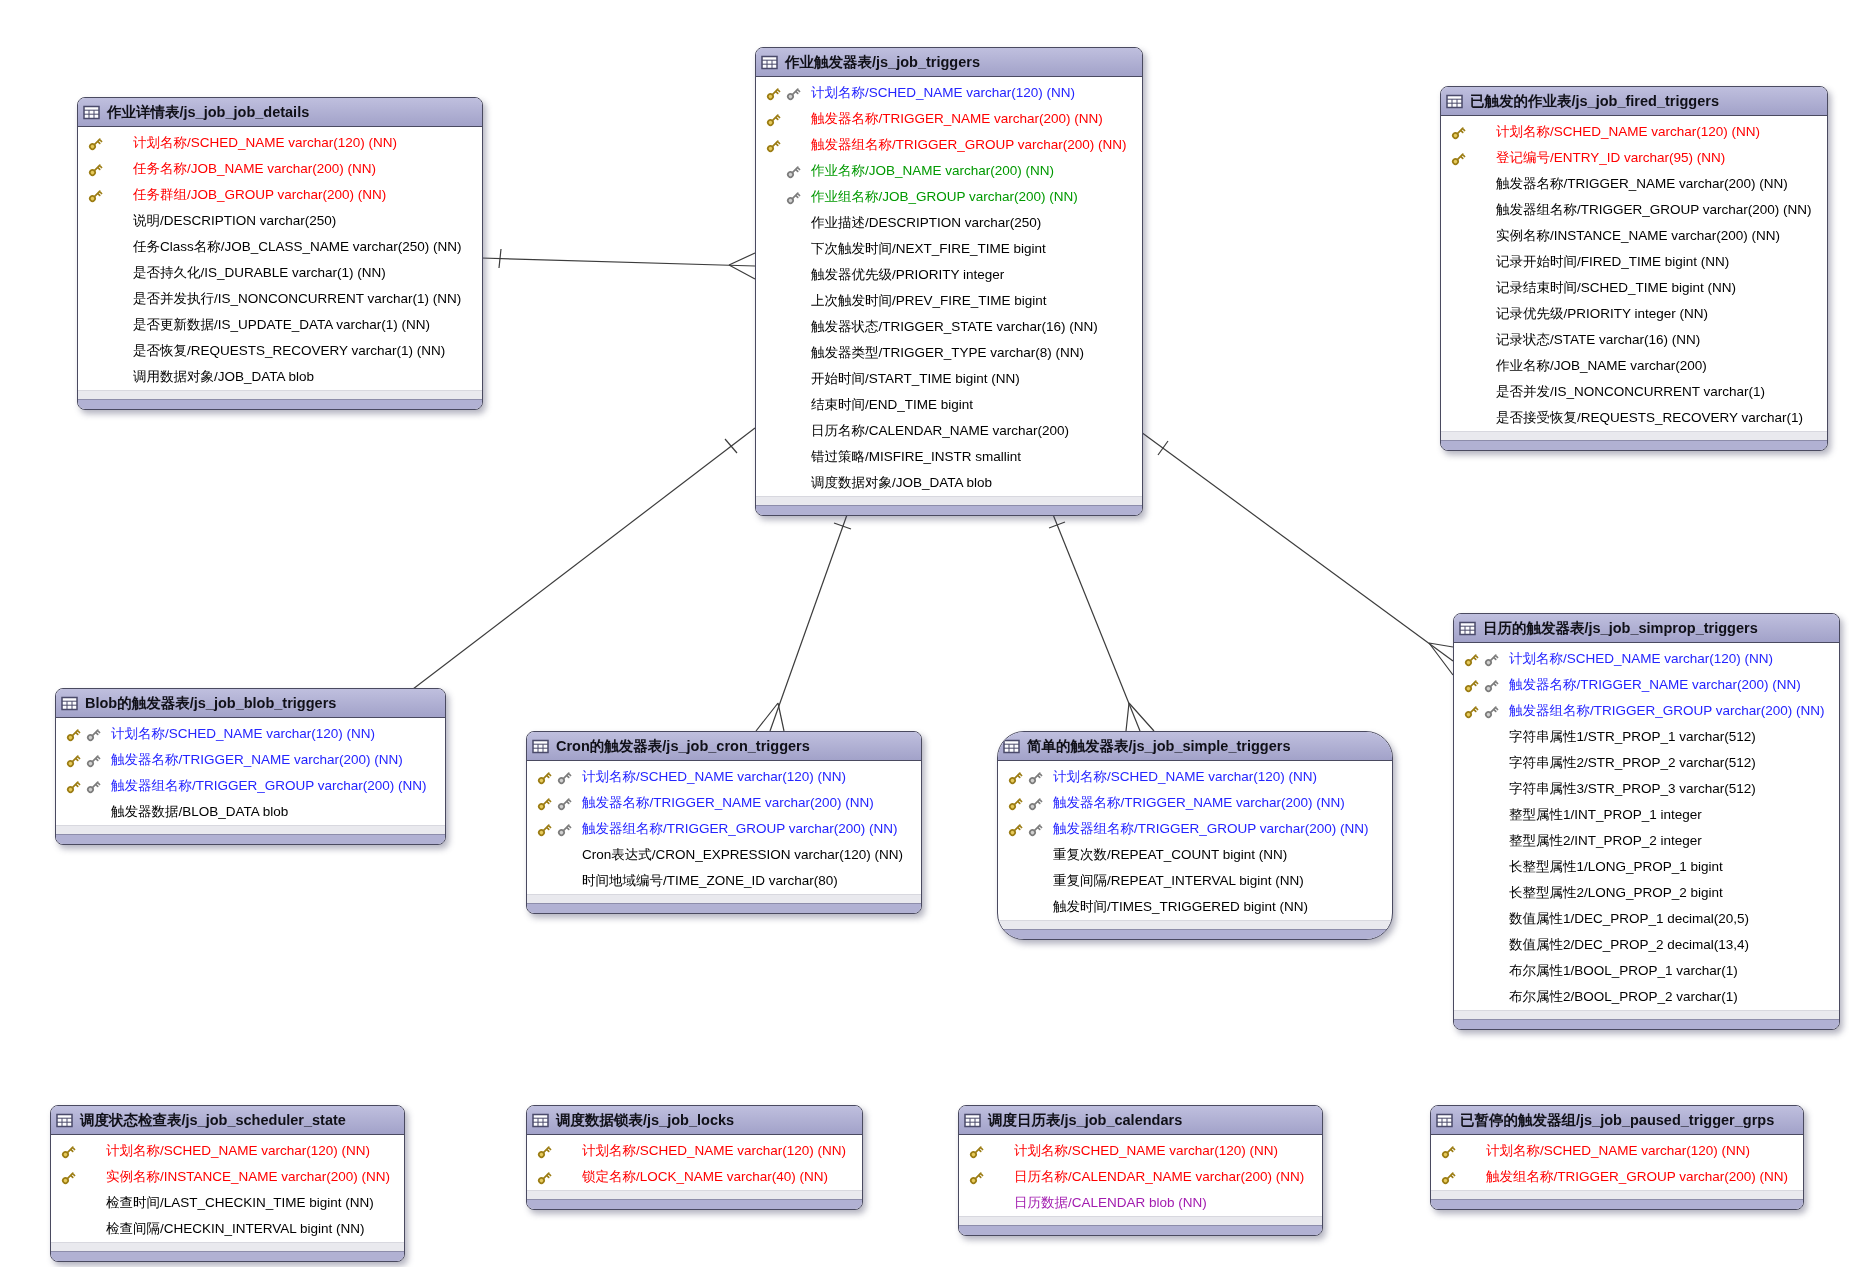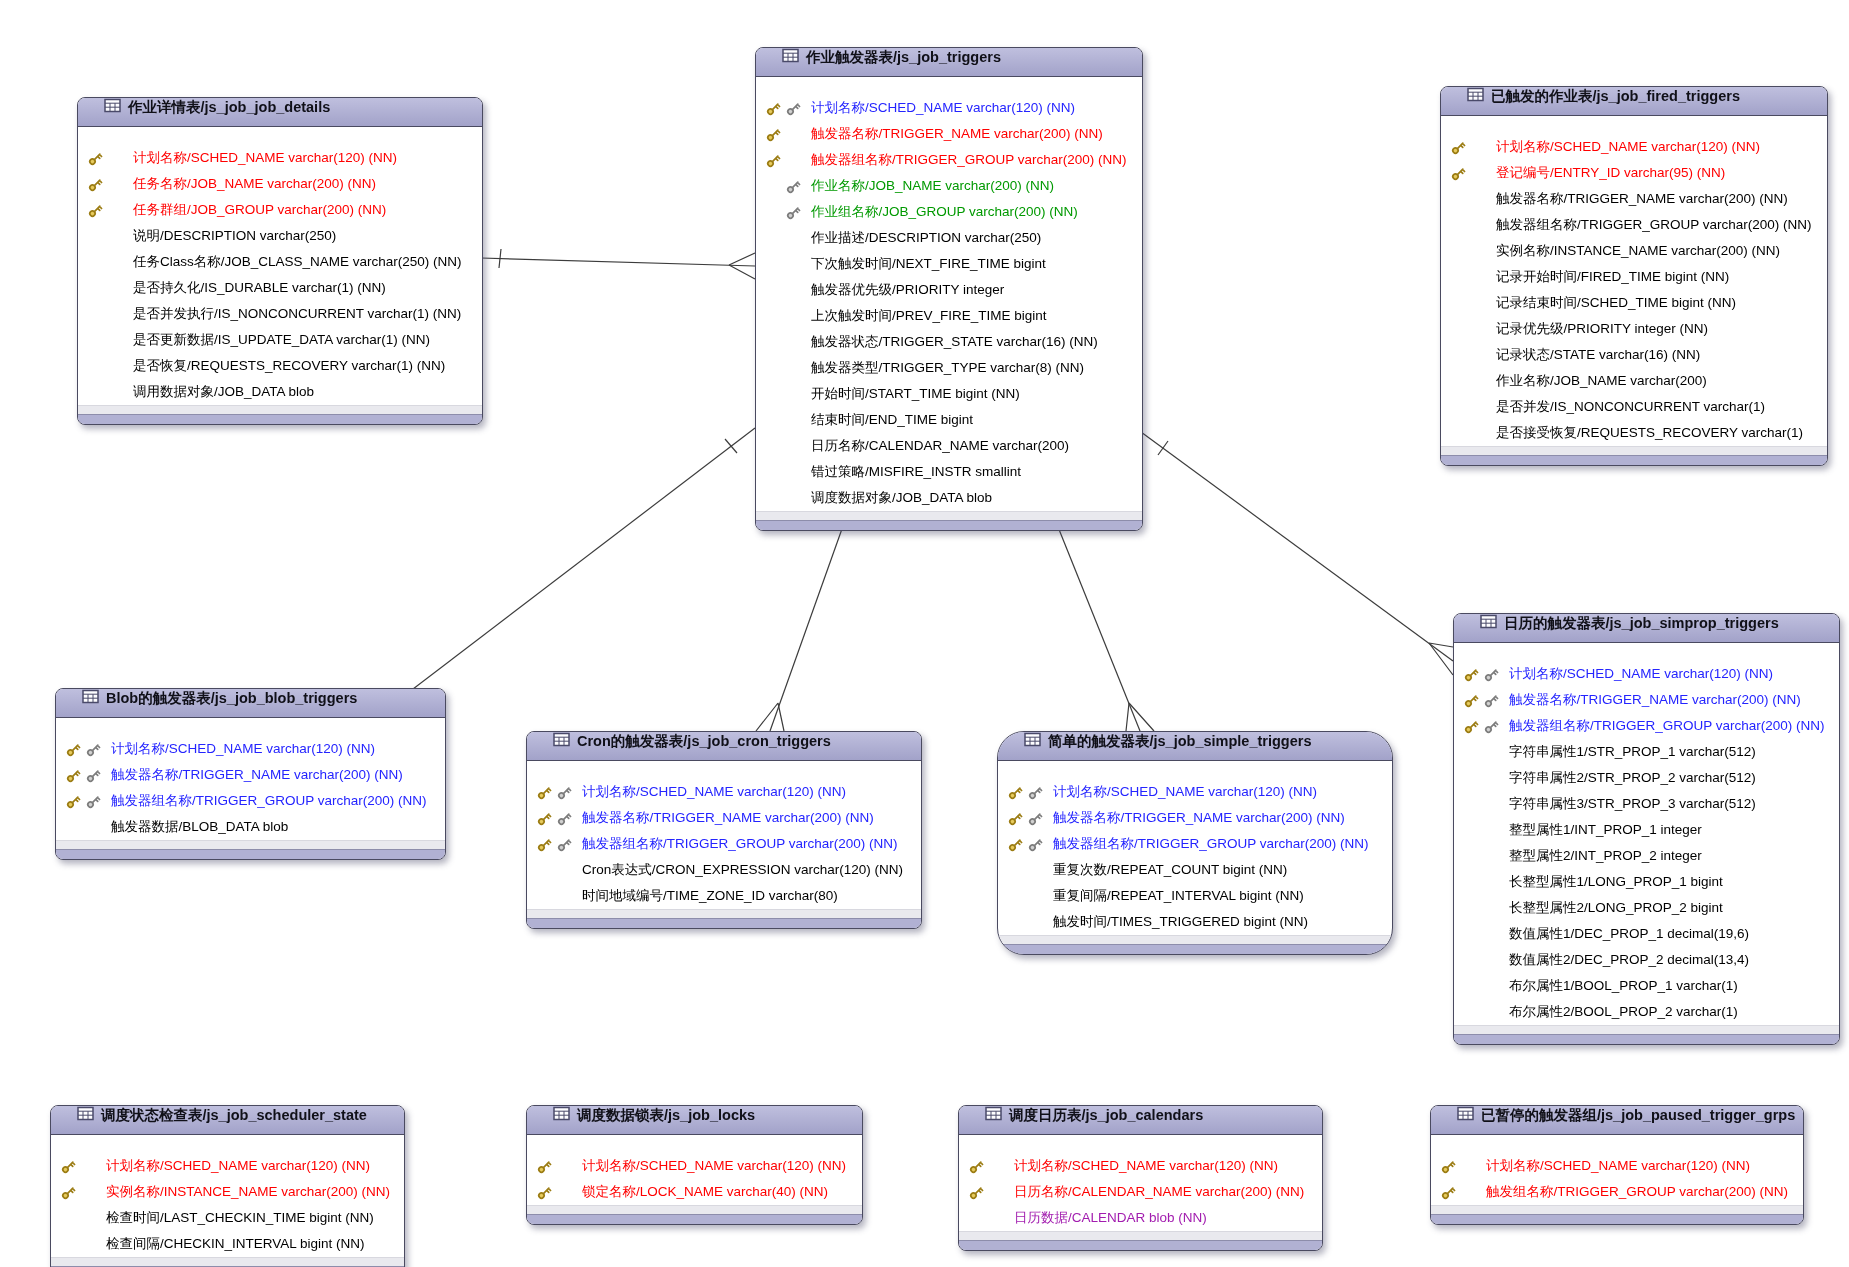--- a/index.html
+++ b/index.html
@@ -1,25 +1,25 @@
 <!DOCTYPE html>
 <html><head>
 <meta charset="utf-8">
 <style>
   html,body{margin:0;padding:0;background:#ffffff;font-family:"Liberation Sans",sans-serif;}
   .canvas{position:relative;width:1849px;height:1267px;background:#ffffff;overflow:hidden;}
   .svg-layer{position:absolute;left:0;top:0;width:1849px;height:1267px;pointer-events:none;}
   .rel{stroke:#3c3c3c;stroke-width:1.2;fill:none;}
   .table{position:absolute;background:#ffffff;border:1.5px solid #4a4a60;border-radius:8px;
          box-shadow:3px 4px 6px rgba(70,70,100,.4);overflow:hidden;}
-  .t-header{display:flex;gap:7px;height:28px;padding:0 26px;
+  .t-header{display:flex;align-items:center;gap:7px;height:28px;padding:0 5px;
             background:linear-gradient(#bfbfde,#a2a2c9);border-bottom:1.5px solid #4a4a60;}
   .t-title{font-size:14.5px;font-weight:bold;color:#101018;white-space:nowrap;}
   .t-icon{display:inline-flex;}
-  .t-body{padding-top:18px;}
+  .t-body{padding-top:3px;}
   .t-row{display:flex;align-items:center;height:26px;padding:0 9px;}
   .key-slot{width:20px;display:inline-flex;align-items:center;}
   .t-text{font-size:13.5px;margin-left:6px;white-space:nowrap;}
   .t-foot-gray{height:8px;background:#e9e9ee;border-top:1px solid #d8d8df;}
   .t-foot-bar{height:9px;background:#b1b1d3;border-top:1px solid #8d8dab;}
 </style>
 </head>
 <body>
 
 <div class="canvas">
@@ -461,21 +461,21 @@
           <span class="t-text" style="color:#000000">长整型属性1/LONG_PROP_1 bigint</span>
         </div>
         <div class="t-row">
           <span class="key-slot"></span>
           <span class="key-slot"></span>
           <span class="t-text" style="color:#000000">长整型属性2/LONG_PROP_2 bigint</span>
         </div>
         <div class="t-row">
           <span class="key-slot"></span>
           <span class="key-slot"></span>
-          <span class="t-text" style="color:#000000">数值属性1/DEC_PROP_1 decimal(19,6)</span>
+          <span class="t-text" style="color:#000000">数值属性1/DEC_PROP_1 decimal(20,5)</span>
         </div>
         <div class="t-row">
           <span class="key-slot"></span>
           <span class="key-slot"></span>
           <span class="t-text" style="color:#000000">数值属性2/DEC_PROP_2 decimal(13,4)</span>
         </div>
         <div class="t-row">
           <span class="key-slot"></span>
           <span class="key-slot"></span>
           <span class="t-text" style="color:#000000">布尔属性1/BOOL_PROP_1 varchar(1)</span>

